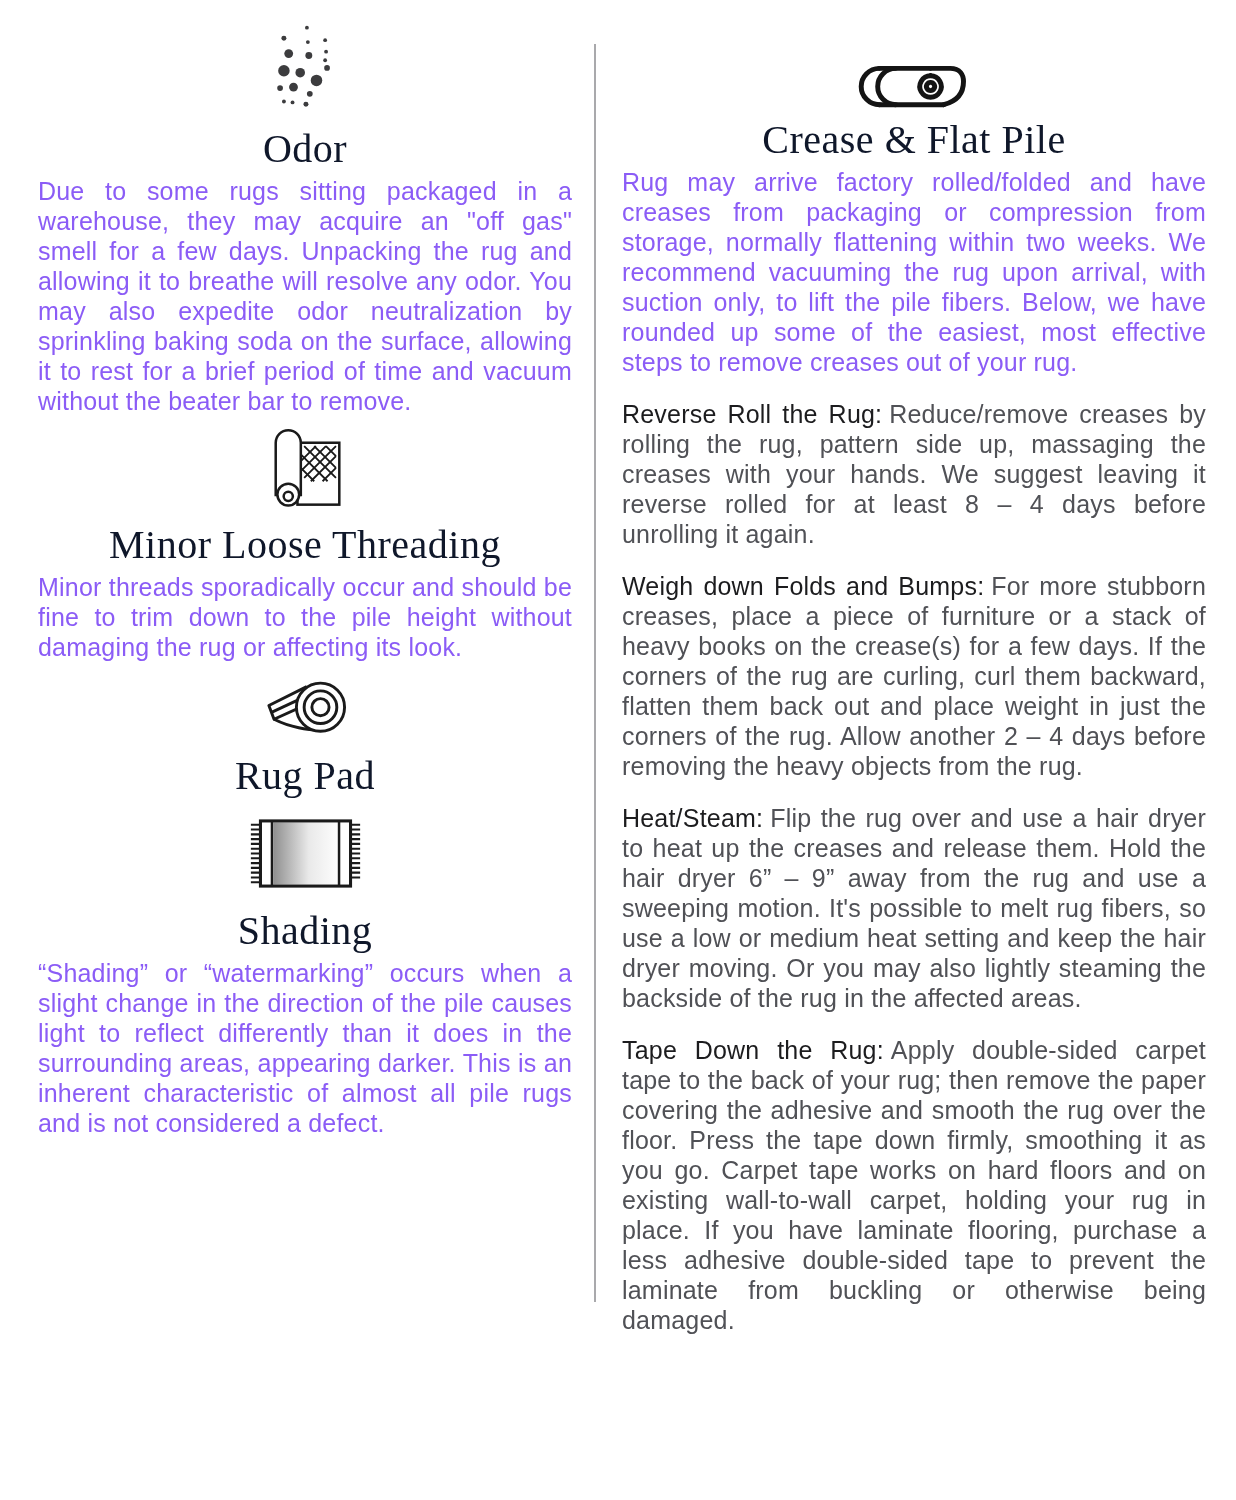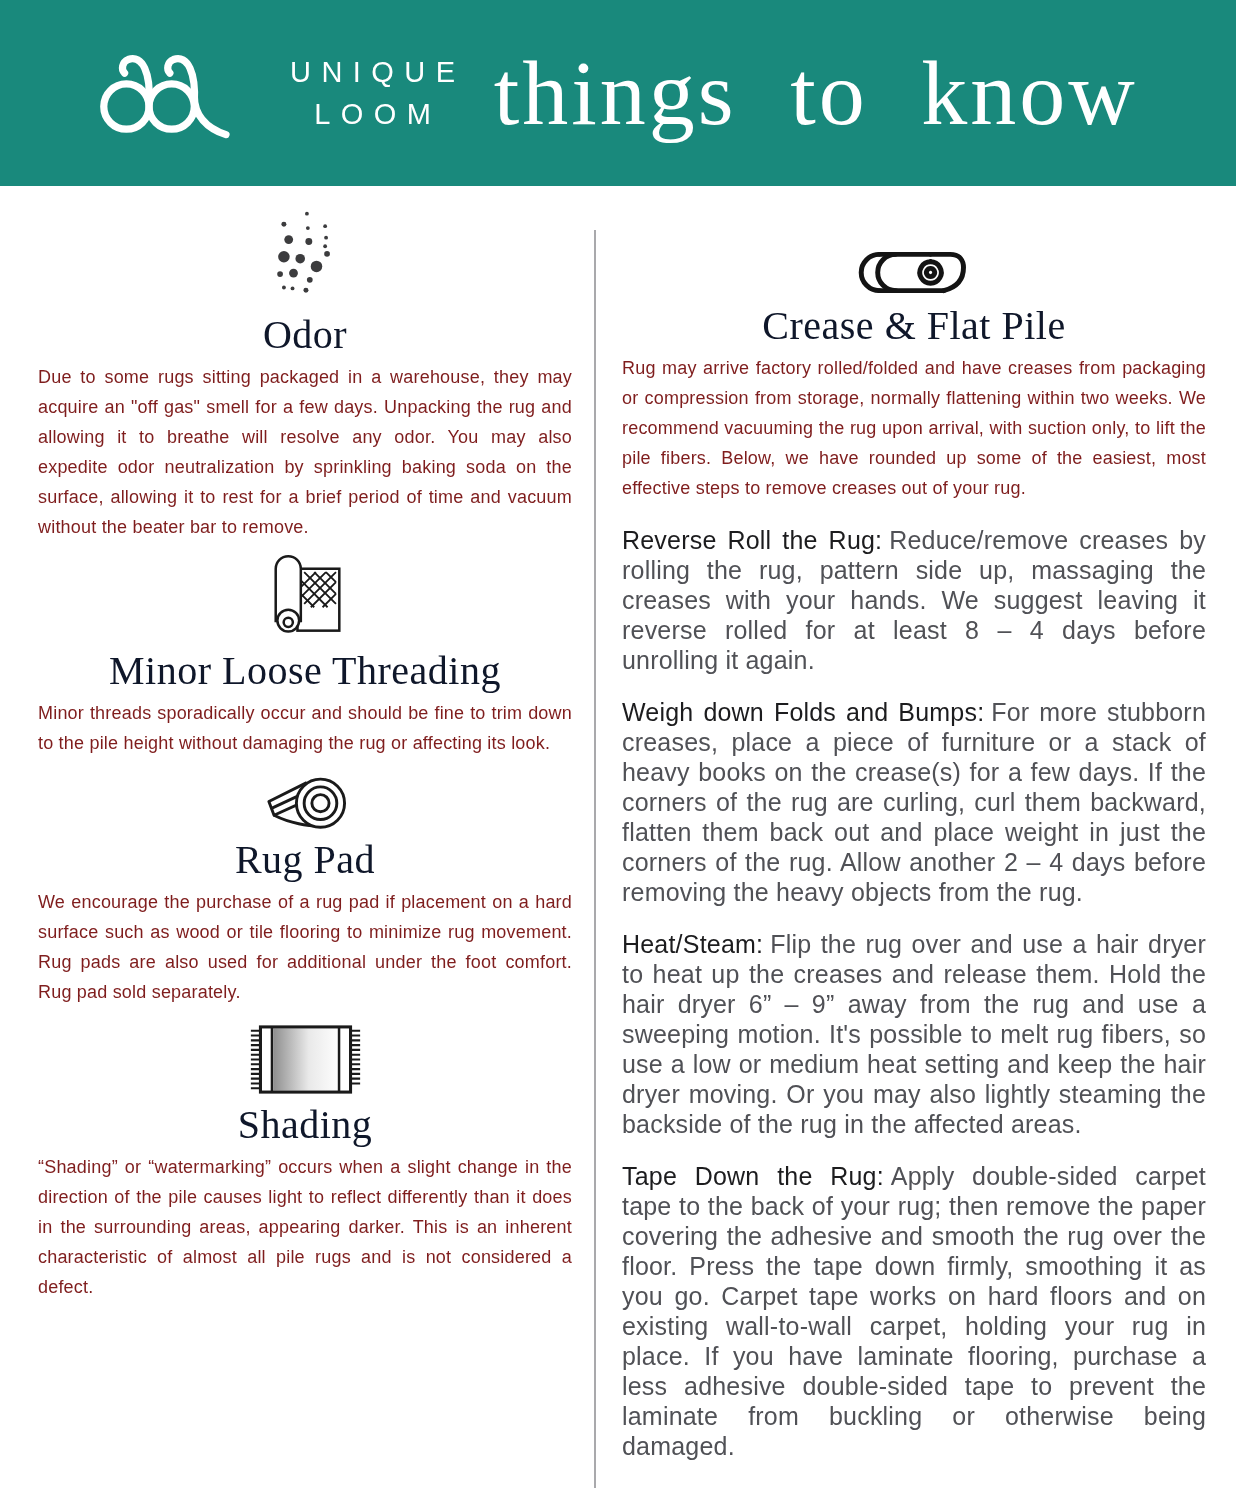--- a/index.html
+++ b/index.html
@@ -39,56 +39,40 @@
   .col-left{width:594px;padding:20px 22px 0 38px;}
   .col-right{flex:1;padding:60px 30px 0 28px;}
   .icon{display:block;margin:0 auto;}
   .icon.mt10{margin-top:10px}.icon.mt14{margin-top:14px}.icon.mt16{margin-top:16px}
   h2{
     margin:12px 0 0 0;text-align:center;
     font-family:"Liberation Serif","DejaVu Serif",serif;
     font-weight:400;font-size:40px;line-height:50px;
     color:#0f172a;letter-spacing:0.5px;
   }
-  h2.mt16{margin-top:4px}h2.mt18{margin-top:2px}
+  h2.mt16{margin-top:16px}h2.mt18{margin-top:2px}
   p.body{
     margin:2px 0 0 0;
     text-align:justify;
-    font-size:18px;line-height:30px;letter-spacing:0.2px;
-    color:#7f1d1d;
+    font-size:25px;line-height:30px;letter-spacing:0.2px;
+    color:#8b5cf6;
   }
   p.tip{
     margin:22px 0 0 0;
     text-align:justify;
     font-size:25px;line-height:30px;letter-spacing:0.2px;
     color:#505156;
   }
   .tip-label{font-weight:400;color:#1c1c1e;margin-right:0.28em;}
 </style>
 </head>
 <body>
 
 <div id="page">
 
-  <div class="header">
-    <svg class="logo" width="172" height="100" viewBox="0 0 190 110" fill="none">
-      <g stroke="#ffffff" stroke-width="8" stroke-linecap="round" fill="none">
-        <circle cx="38" cy="70" r="25"></circle>
-        <circle cx="88" cy="70" r="25"></circle>
-        <path d="M63 66 C65 34 56 12 40 18 C33 21 32 29 36 33"></path>
-        <path d="M113 66 C115 34 106 12 90 18 C83 21 82 29 86 33"></path>
-        <path d="M113 58 C113 80 127 94 148 101"></path>
-      </g>
-    </svg>
-    <div class="brand">
-      <div>UNIQUE</div>
-      <div>LOOM</div>
-    </div>
-    <div class="title">things to know</div>
-  </div>
 
   <div class="main">
     <div class="divider"></div>
 
     <div class="col col-left">
 
       <div class="sec">
         <svg class="icon" width="64" height="92" viewBox="0 0 64 96">
           <g fill="#3c3c3e">
             <circle cx="34" cy="8" r="2"></circle>
@@ -137,21 +121,20 @@
           <g stroke="#1a1a1a" stroke-width="3.4" fill="none" stroke-linejoin="round">
             <path d="M52 12 L8 34 L14 50 L56 31" fill="#ffffff"></path>
             <path d="M11 42 L54 22"></path>
             <path d="M14 50 C34 60 52 62 70 63"></path>
             <circle cx="68" cy="36" r="28" fill="#ffffff"></circle>
             <circle cx="68" cy="36" r="19"></circle>
             <circle cx="68" cy="36" r="10"></circle>
           </g>
         </svg>
         <h2 class="mt16">Rug Pad</h2>
-        <p class="body">We encourage the purchase of a rug pad if placement on a hard surface such as wood or tile flooring to minimize rug movement. Rug pads are also used for additional under the foot comfort. Rug pad sold separately.</p>
       </div>
 
       <div class="sec">
         <svg class="icon mt16" width="115" height="73" viewBox="0 0 120 76">
           <defs>
             <linearGradient id="shgrad" x1="0" y1="0" x2="1" y2="0">
               <stop offset="0" stop-color="#8f8f8f"></stop>
               <stop offset="0.55" stop-color="#e9e9e9"></stop>
               <stop offset="1" stop-color="#fdfdfd"></stop>
             </linearGradient>

